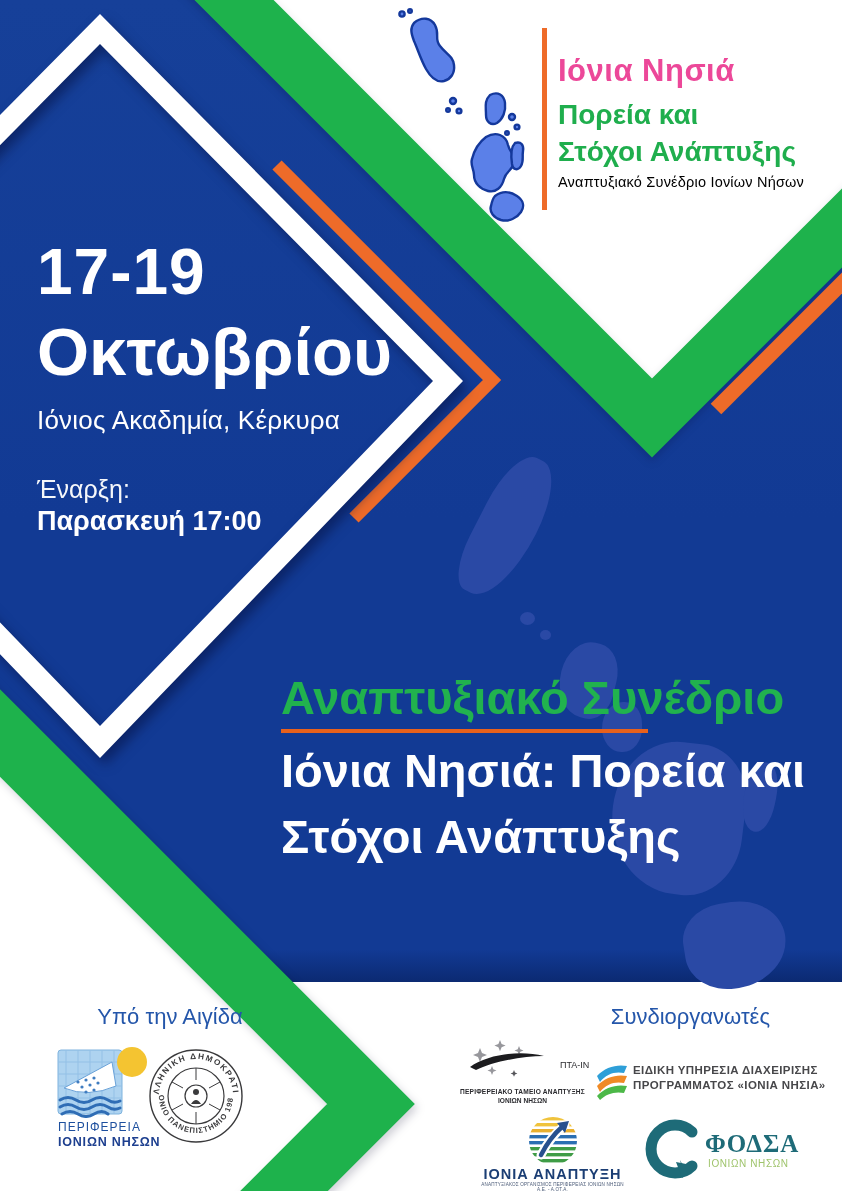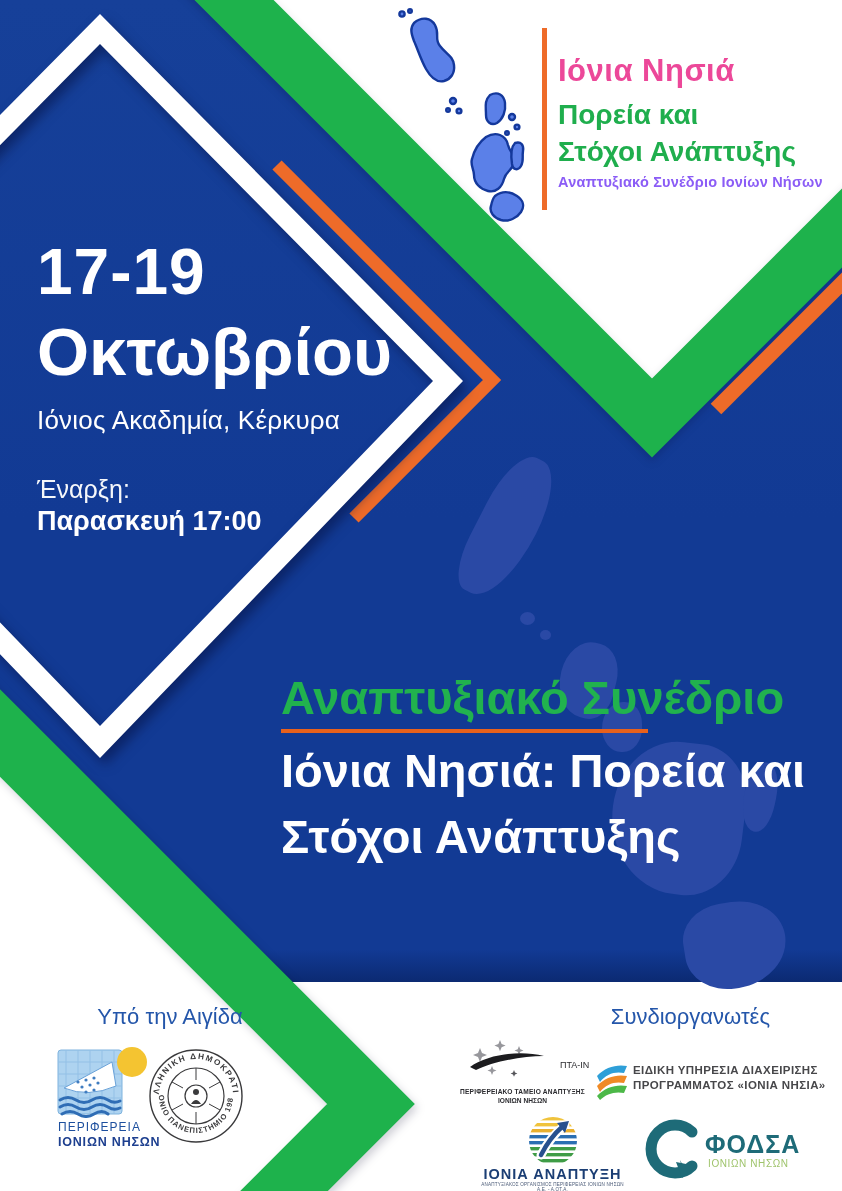--- a/index.html
+++ b/index.html
@@ -25,41 +25,41 @@
   .dt-month{font-size:67px;font-weight:700;margin-top:14px;letter-spacing:0px;}
   .dt-venue{font-size:26px;font-weight:400;margin-top:22px;letter-spacing:.2px;}
   .dt-startlabel{font-size:25px;font-weight:400;margin-top:44px;opacity:.96;}
   .dt-starttime{font-size:27px;font-weight:700;margin-top:6px;}
   
   .logo-divider{left:542px;top:28px;width:5px;height:182px;background:#ee6b29;}
   .lb{left:558px;line-height:1;}
   .lb-title{top:55px;font-size:31px;font-weight:700;color:#ec4899;letter-spacing:.5px;}
   .lb-sub1{top:101px;font-size:28px;font-weight:700;color:#1fae4d;}
   .lb-sub2{top:138px;font-size:28px;font-weight:700;color:#1fae4d;}
-  .lb-tag{top:175px;font-size:14.5px;font-weight:700;color:#8b5cf6;letter-spacing:.2px;}
+  .lb-tag{top:175px;font-size:14.5px;font-weight:400;color:#000000;letter-spacing:.2px;}
   
   .mt{left:281px;line-height:1;}
   .mt-green{top:674px;font-size:47px;font-weight:600;color:#21b24e;}
   .mt-underline{left:281px;top:729px;width:367px;height:4px;background:#e8611c;}
   .mt-l2{top:747px;font-size:47px;font-weight:600;color:#ffffff;}
   .mt-l3{top:813px;font-size:47px;font-weight:600;color:#ffffff;}
   
   .sec-label{font-size:22px;font-weight:400;color:#2456aa;text-align:center;}
   .aegis-label{left:60px;top:1004px;width:220px;}
   .co-label{left:520px;top:1004px;width:250px;text-align:right;}
   .region-text1{left:58px;top:1120px;font-size:12px;font-weight:500;color:#1d4f9e;letter-spacing:1px;}
   .region-text2{left:58px;top:1135px;font-size:12.5px;font-weight:800;color:#1d3f8f;letter-spacing:.8px;}
   .pta-name{left:524px;top:1060px;font-size:9px;font-weight:500;color:#2a2a2e;padding-left:36px;}
   .pta-l1{left:445px;top:1088px;width:155px;font-size:6.6px;font-weight:700;color:#2a2a2e;text-align:center;letter-spacing:.2px;}
   .pta-l2{left:445px;top:1097px;width:155px;font-size:6.6px;font-weight:700;color:#2a2a2e;text-align:center;}
   .eyd-l1{left:633px;top:1064px;font-size:11.5px;font-weight:700;color:#47474a;letter-spacing:.4px;}
   .eyd-l2{left:633px;top:1079px;font-size:11.5px;font-weight:700;color:#47474a;letter-spacing:.4px;}
   .ia-name{left:480px;top:1166px;width:145px;font-size:14.5px;font-weight:800;color:#1b3e74;text-align:center;letter-spacing:1px;}
   .ia-sub{left:480px;top:1182px;width:145px;font-size:4.6px;font-weight:500;color:#4a5a77;text-align:center;letter-spacing:.2px;}
-  .fodsa-name{left:705px;top:1130px;font-size:25px;font-weight:800;color:#1e6b78;letter-spacing:1px;}
+  .fodsa-name{left:705px;top:1130px;font-size:25px;font-weight:800;color:#1e6b78;letter-spacing:1px;font-family:Liberation Serif, serif;}
   .fodsa-sub{left:708px;top:1158px;font-size:10px;font-weight:500;color:#9fc46c;letter-spacing:.6px;}
 </style>
 </head>
 <body>
 
 <div class="poster">
 
   <div class="abs navy-field"></div>
 
   <div>

